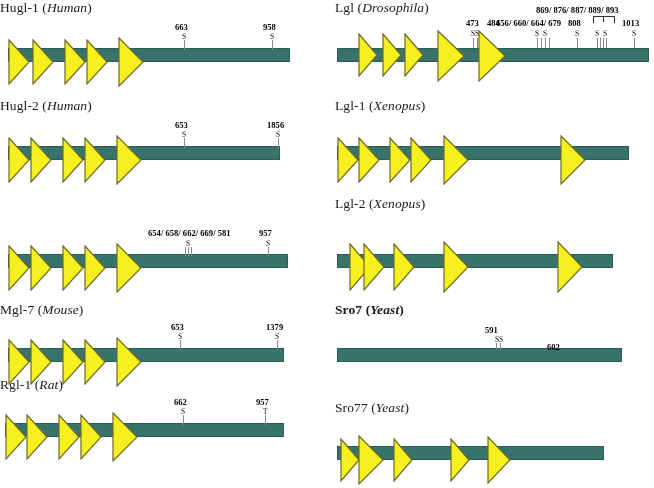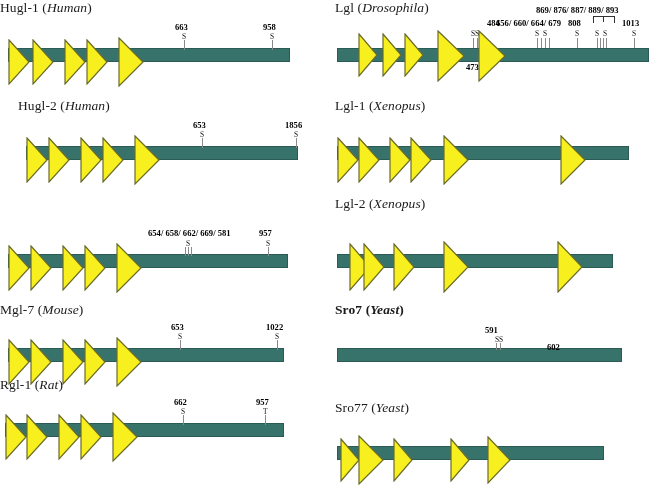--- a/index.html
+++ b/index.html
@@ -151,21 +151,21 @@
         <svg width="28" height="52" viewBox="0 0 28 52">
             <polygon points="1,1 27,26 1,51" fill="#f7ef1e" stroke="#6b6b2a" stroke-width="1.2"></polygon>
           </svg>
       </div>
       <div class="arrow" style="left:148px; top:30px;">
         <svg width="28" height="52" viewBox="0 0 28 52">
             <polygon points="1,1 27,26 1,51" fill="#f7ef1e" stroke="#6b6b2a" stroke-width="1.2"></polygon>
           </svg>
       </div>
 
-      <div class="sitelabel" style="left:136px; top:18px;margin-top:44px;">473</div>
+      <div class="sitelabel" style="left:136px; top:18px;">473</div>
       <div class="sitelabel" style="left:157px; top:18px;">484</div>
       <div class="residue" style="left:141px; top:29px;">SS</div>
       <div class="tick" style="left:143px; top:38px; height:10px;"></div>
       <div class="tick" style="left:147px; top:38px; height:10px;"></div>
 
       <div class="sitelabel" style="left:166px; top:18px;">656/ 660/ 664/ 679</div>
       <div class="residue" style="left:205px; top:29px;">S</div>
       <div class="residue" style="left:213px; top:29px;">S</div>
       <div class="tick" style="left:207px; top:38px; height:10px;"></div>
       <div class="tick" style="left:211px; top:38px; height:10px;"></div>
@@ -185,21 +185,21 @@
       <div class="tick" style="left:270px; top:38px; height:10px;"></div>
       <div class="tick" style="left:273px; top:38px; height:10px;"></div>
       <div class="tick" style="left:276px; top:38px; height:10px;"></div>
 
       <div class="sitelabel" style="left:292px; top:18px;">1013</div>
       <div class="residue" style="left:302px; top:29px;">S</div>
       <div class="tick" style="left:304px; top:38px; height:10px;"></div>
     </div>
   </div>
 
-  <div class="panel" style="left:18px; top:98px; width:330px; height:98px;">
+  <div class="panel" style="left:0px; top:98px; width:330px; height:98px;">
     <div class="panel-title">
       <span>Hugl-2</span>
       <span> (</span><span class="sp">Human</span><span>)</span>
     </div>
     <div class="track" style="left:0;top:22px;width:330px;height:72px;">
       <div class="bar" style="left:8px; top:26px; width:272px; height:14px;"></div>
       <div class="arrow" style="left:8px; top:17px;">
         <svg width="22" height="46" viewBox="0 0 22 46">
             <polygon points="1,1 21,23 1,45" fill="#f7ef1e" stroke="#6b6b2a" stroke-width="1.2"></polygon>
           </svg>
@@ -375,21 +375,21 @@
           </svg>
       </div>
       <div class="arrow" style="left:116px; top:15px;">
         <svg width="26" height="50" viewBox="0 0 26 50">
             <polygon points="1,1 25,25 1,49" fill="#f7ef1e" stroke="#6b6b2a" stroke-width="1.2"></polygon>
           </svg>
       </div>
       <div class="sitelabel" style="left:171px; top:0px;">653</div>
       <div class="residue" style="left:178px; top:10px;">S</div>
       <div class="tick" style="left:180px; top:18px; height:10px;"></div>
-      <div class="sitelabel" style="left:266px; top:0px;">1022</div>
+      <div class="sitelabel" style="left:266px; top:0px;">1379</div>
       <div class="residue" style="left:275px; top:10px;">S</div>
       <div class="tick" style="left:277px; top:18px; height:10px;"></div>
     </div>
   </div>
 
   <div class="panel" style="left:330px; top:294px; width:324px; height:98px;">
     <div class="panel-title" style="left:5px; top:8px;font-weight:bold;">
       <span>Sro7</span>
       <span> (</span><span class="sp">Yeast</span><span>)</span>
     </div>

